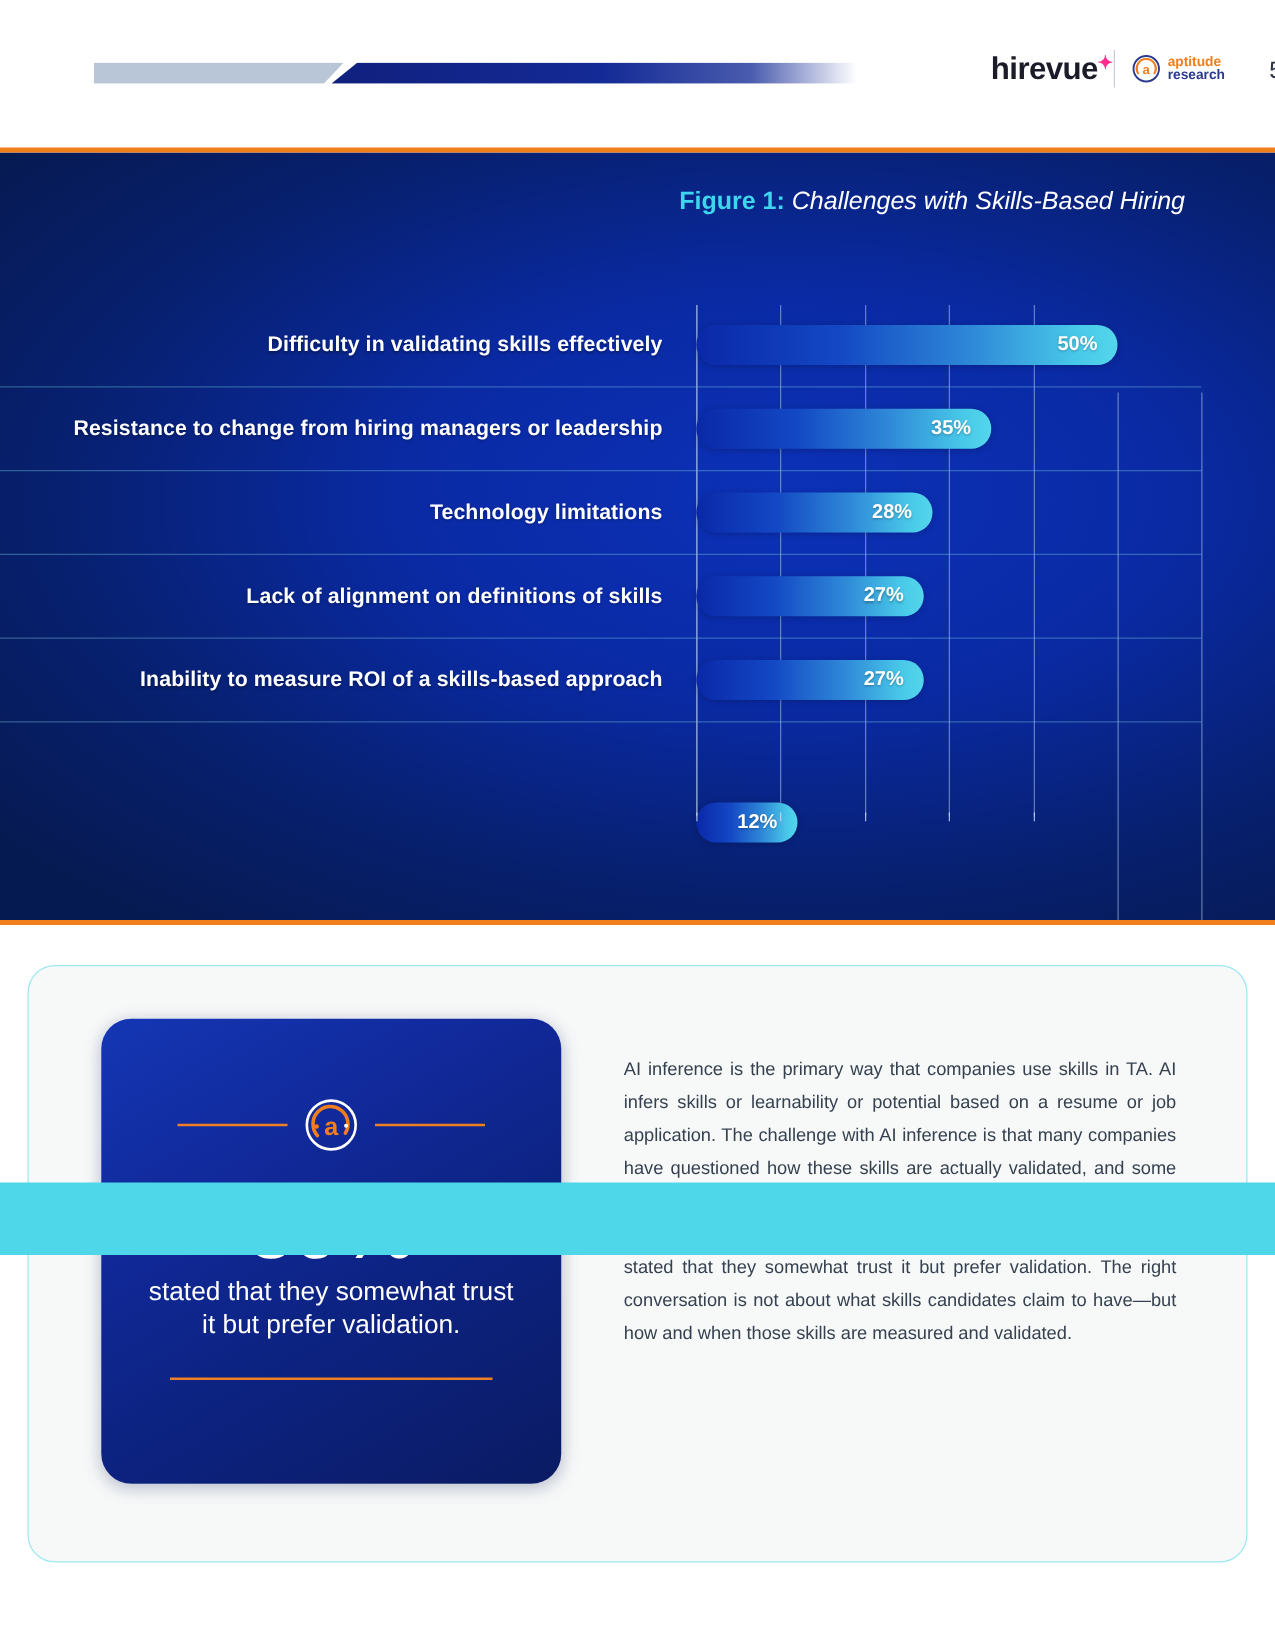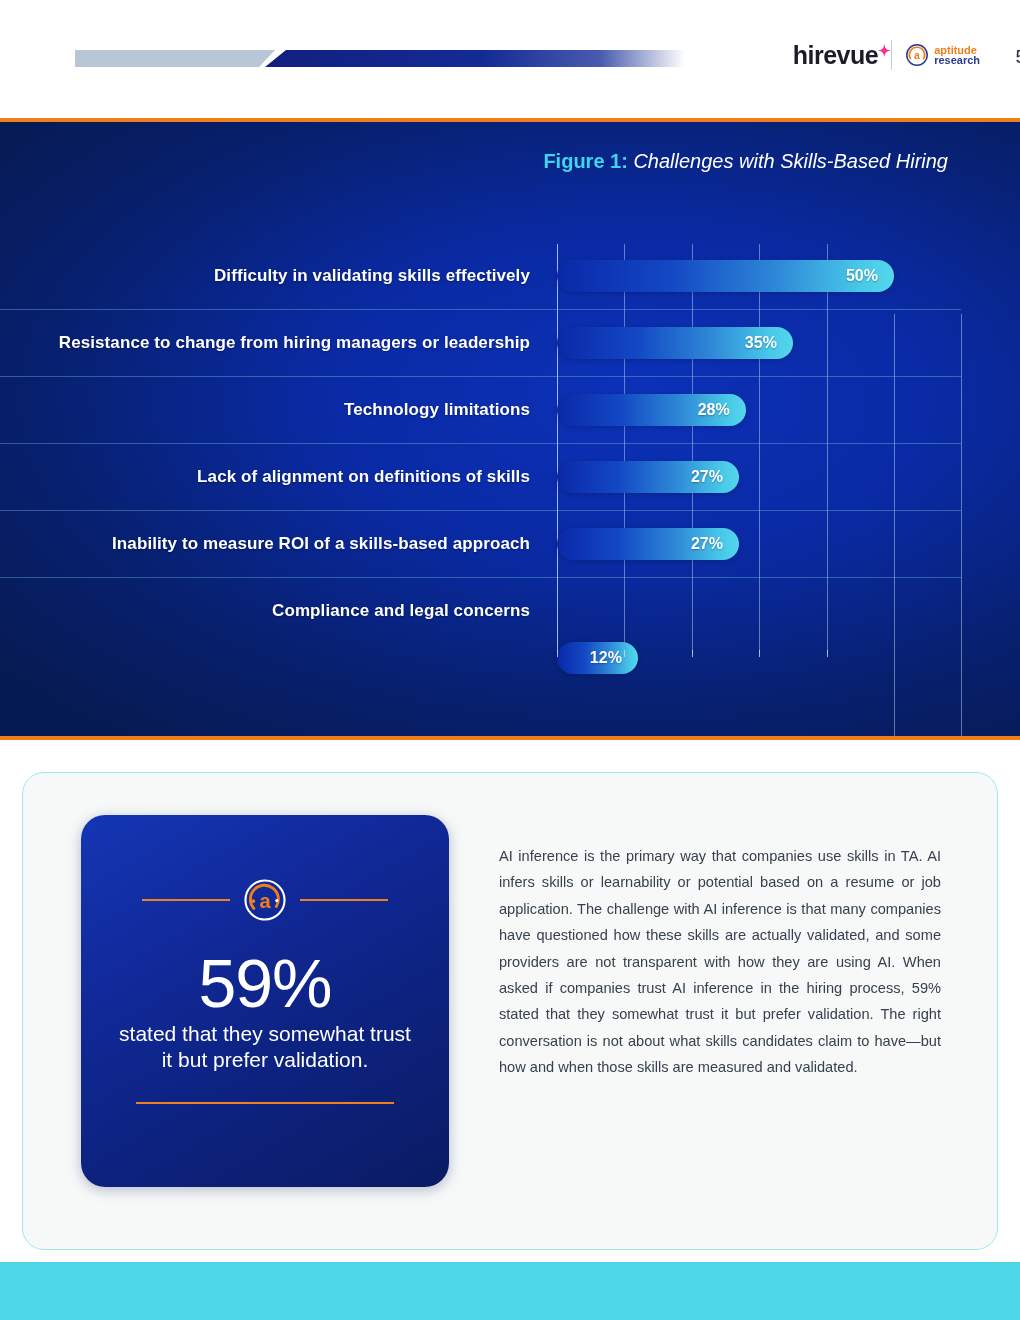--- a/index.html
+++ b/index.html
@@ -2,21 +2,21 @@
 <html><head>
 <meta charset="utf-8">
 <style>
   * { box-sizing: border-box; margin: 0; padding: 0; }
   html, body {
     width: 1020px; height: 1320px;
     background: #ffffff;
     font-family: "Liberation Sans", sans-serif;
     overflow: hidden;
   }
-  .page { position: relative; width: 1020px; height: 1320px; background: #fff; }
+  .page { position: relative; width: 1020px; height: 1004px; background: #fff; }
 
   
   .header { position: absolute; left: 0; top: 0; width: 1020px; height: 112px; }
   .deco-bar { position: absolute; left: 75px; top: 50px; width: 610px; height: 17px; }
   .deco-left {
     position: absolute; left: 0; top: 0; width: 200px; height: 17px;
     background: #b9c6d8;
     clip-path: polygon(0 0, 100% 0, 92% 100%, 0 100%);
   }
   .deco-right {
@@ -194,21 +194,20 @@
         <div class="bar-row" style="top: 390px; padding-left: 15px;">
           <div class="bar-label">Inability to measure ROI of a skills-based approach</div>
           <div class="bar-track" style="width: 404.4px;">
             <div class="bar" style="width: 181.98px;">
               <span class="bar-val">27%</span>
             </div>
           </div>
         </div>
         <div class="hline" style="top: 455px; left: 0px; width: 961.4px;"></div>
         <div class="bar-row" style="top: 457px;">
-          <div class="bar-label">Compliance and legal concerns</div>
           <div class="bar-track" style="width: 404.4px;">
             <div class="bar" style="width: 80.88px; margin-top: 47px;">
               <span class="bar-val">12%</span>
             </div>
           </div>
         </div>
         <div class="tickmark" style="left: 557px; top: 528px;"></div>
         <div class="tickmark" style="left: 624.4px; top: 528px;"></div>
         <div class="tickmark" style="left: 691.8px; top: 528px;"></div>
         <div class="tickmark" style="left: 759.2px; top: 528px;"></div>

